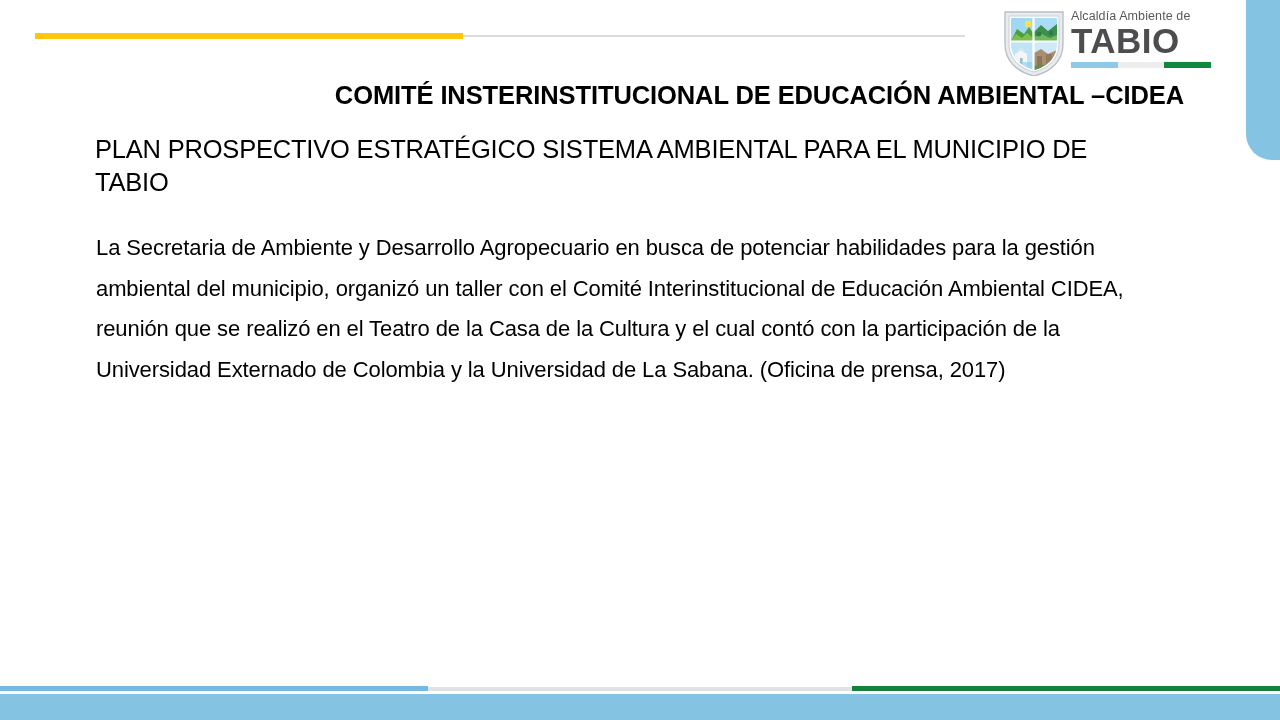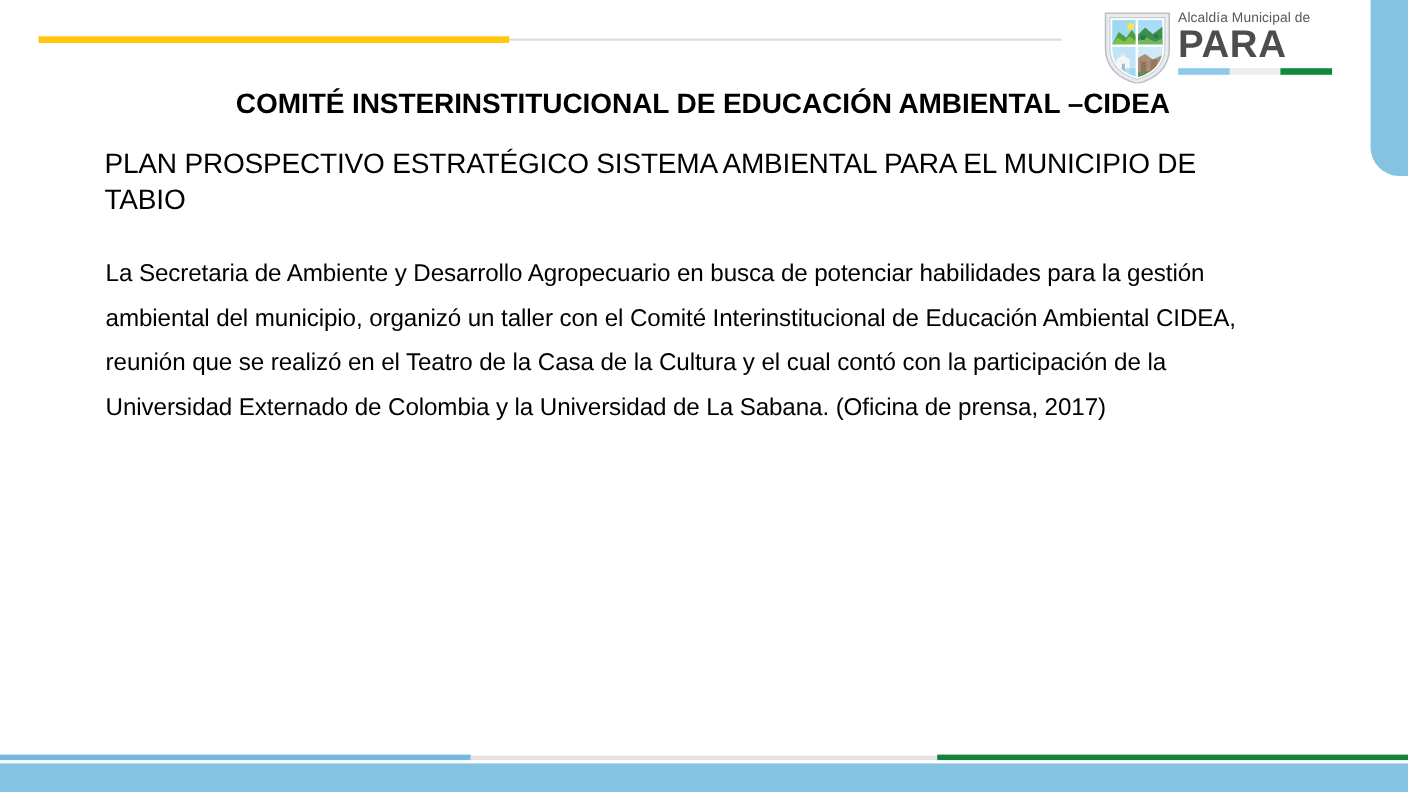--- a/index.html
+++ b/index.html
@@ -98,21 +98,21 @@
 
   
   .title {
     position: absolute;
     left: 94px;
     top: 80px;
     width: 1090px;
     font-size: 25.5px;
     font-weight: bold;
     color: #000000;
-    text-align: center;
+    text-align: right;
     letter-spacing: -0.1px;
     line-height: 30px;
   }
   .subtitle {
     position: absolute;
     left: 95px;
     top: 133px;
     width: 1060px;
     font-size: 25.5px;
     font-weight: normal;
@@ -214,22 +214,22 @@
         <path d="M31 56 L54 53 L54 60 L31 60 Z" fill="#5E8F4C"></path>
       </g>
 
       <g clip-path="url(#shieldClipInner)" stroke="#FFFFFF" stroke-width="2.2" fill="none">
         <line x1="30.5" y1="6" x2="30.5" y2="62"></line>
         <line x1="6" y1="31.5" x2="56" y2="31.5"></line>
       </g>
     </svg>
 
     <div class="logo-text">
-      <div class="logo-alcaldia">Alcaldía Municipal de</div>
-      <div class="logo-tabio">PARA</div>
+      <div class="logo-alcaldia">Alcaldía Ambiente de</div>
+      <div class="logo-tabio">TABIO</div>
       <div class="logo-underline">
         <div class="lu-blue"></div>
         <div class="lu-gray"></div>
         <div class="lu-green"></div>
       </div>
     </div>
   </div>
 
   <div class="title">COMITÉ INSTERINSTITUCIONAL DE EDUCACIÓN AMBIENTAL –CIDEA</div>
   <div class="subtitle">PLAN PROSPECTIVO ESTRATÉGICO SISTEMA AMBIENTAL PARA EL MUNICIPIO DE TABIO</div>

